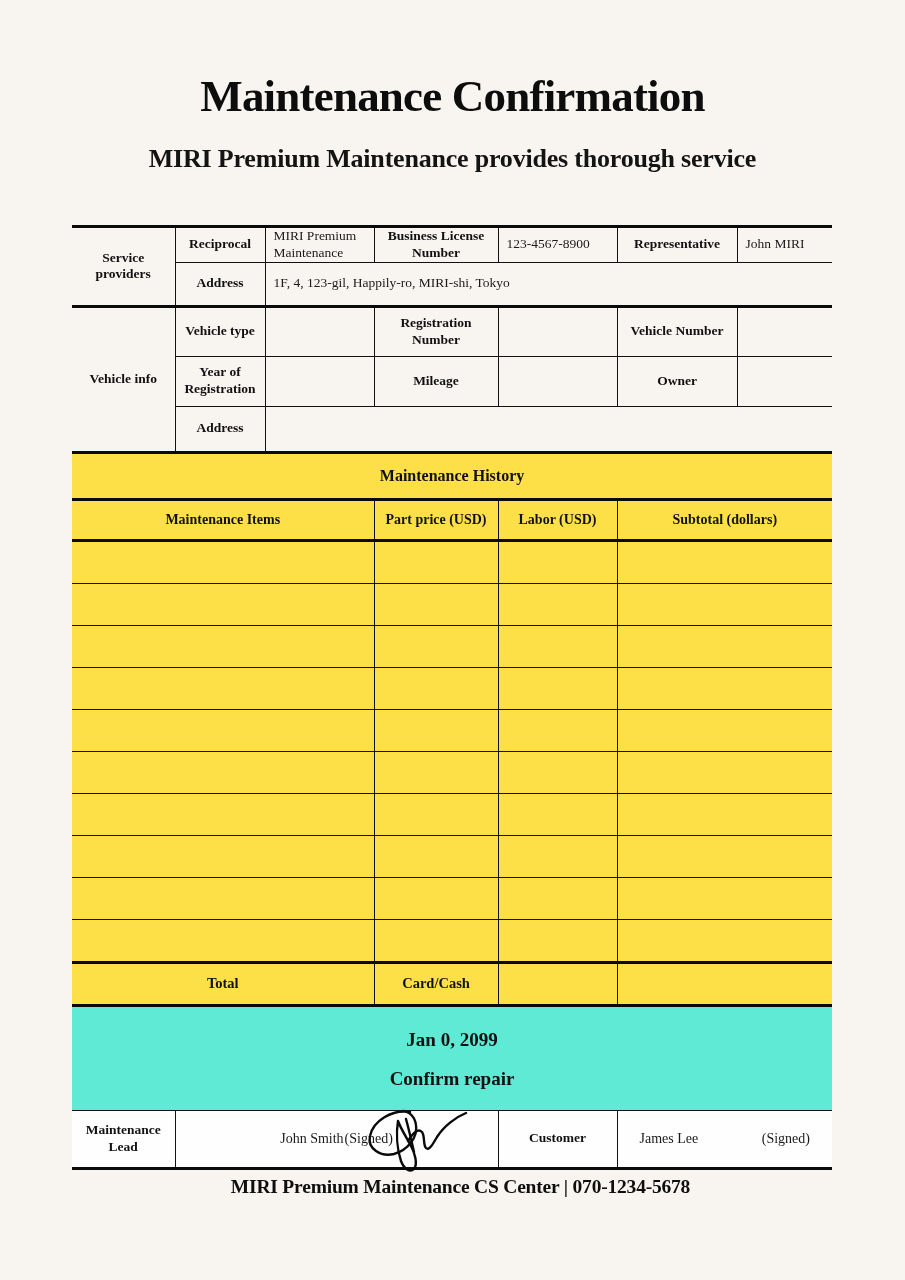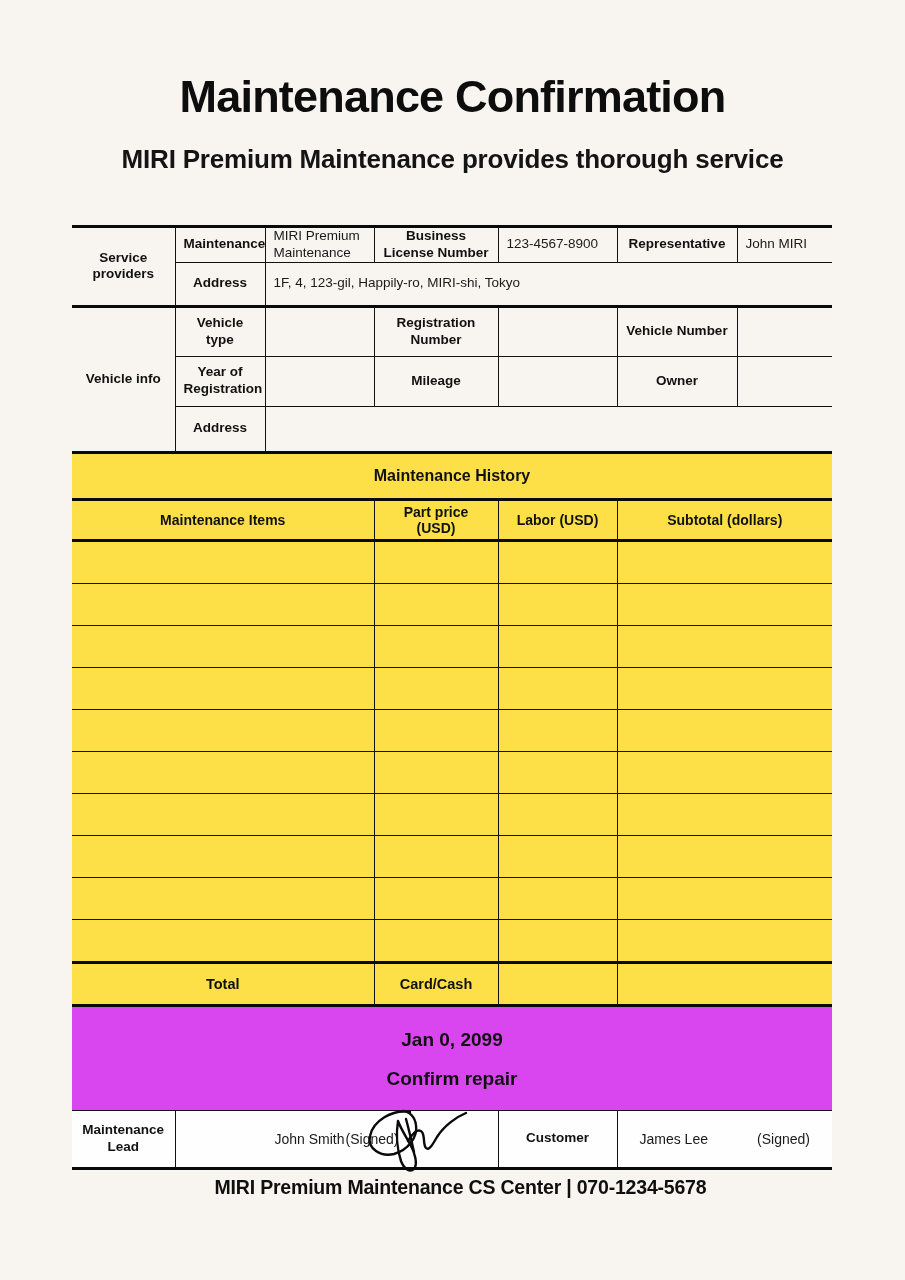--- a/index.html
+++ b/index.html
@@ -13,20 +13,21 @@
     font-family: "Liberation Sans", sans-serif;
     color: #111111;
     overflow: hidden;
   }
 
   .page {
     position: relative;
     width: 905px;
     height: 904px;
     box-sizing: border-box;
+    font-family: Liberation Serif, serif;
   }
 
   
   .header {
     padding-top: 72px;
     text-align: center;
   }
   .doc-title {
     font-size: 45px;
     font-weight: 700;
@@ -117,21 +118,21 @@
     height: 40px;
     font-weight: 700;
     font-size: 14.5px;
     text-align: center;
     background: #f8f5f1;
   }
 
   
   .confirm {
     border-bottom: 1.3px solid #111111;
-    background: #d946ef;
+    background: #5eead4;
     text-align: center;
     padding: 22px 0 20px 0;
   }
   .confirm-date {
     font-size: 19px;
     font-weight: 700;
     margin: 0;
   }
   .confirm-text {
     font-size: 19px;
@@ -217,21 +218,21 @@
         <col style="width:109px">
         <col style="width:124px">
         <col style="width:119px">
         <col style="width:120px">
         <col style="width:95px">
       </colgroup>
       <tbody>
 
         <tr>
           <td class="lbl-lg bt-thick bb-thick br-thin" rowspan="2" style="height:42px;">Service providers</td>
-          <td class="lbl bt-thick bb-thin br-thin">Maintenance</td>
+          <td class="lbl bt-thick bb-thin br-thin">Reciprocal</td>
           <td class="val bt-thick bb-thin br-thin">MIRI Premium Maintenance</td>
           <td class="lbl bt-thick bb-thin br-thin">Business License Number</td>
           <td class="val bt-thick bb-thin br-thin">123-4567-8900</td>
           <td class="lbl bt-thick bb-thin br-thin">Representative</td>
           <td class="val bt-thick bb-thin">John MIRI</td>
         </tr>
 
         <tr>
           <td class="lbl bb-thick br-thin" style="height:42px;">Address</td>
           <td class="val bb-thick" colspan="5">1F, 4, 123-gil, Happily-ro, MIRI-shi, Tokyo</td>

